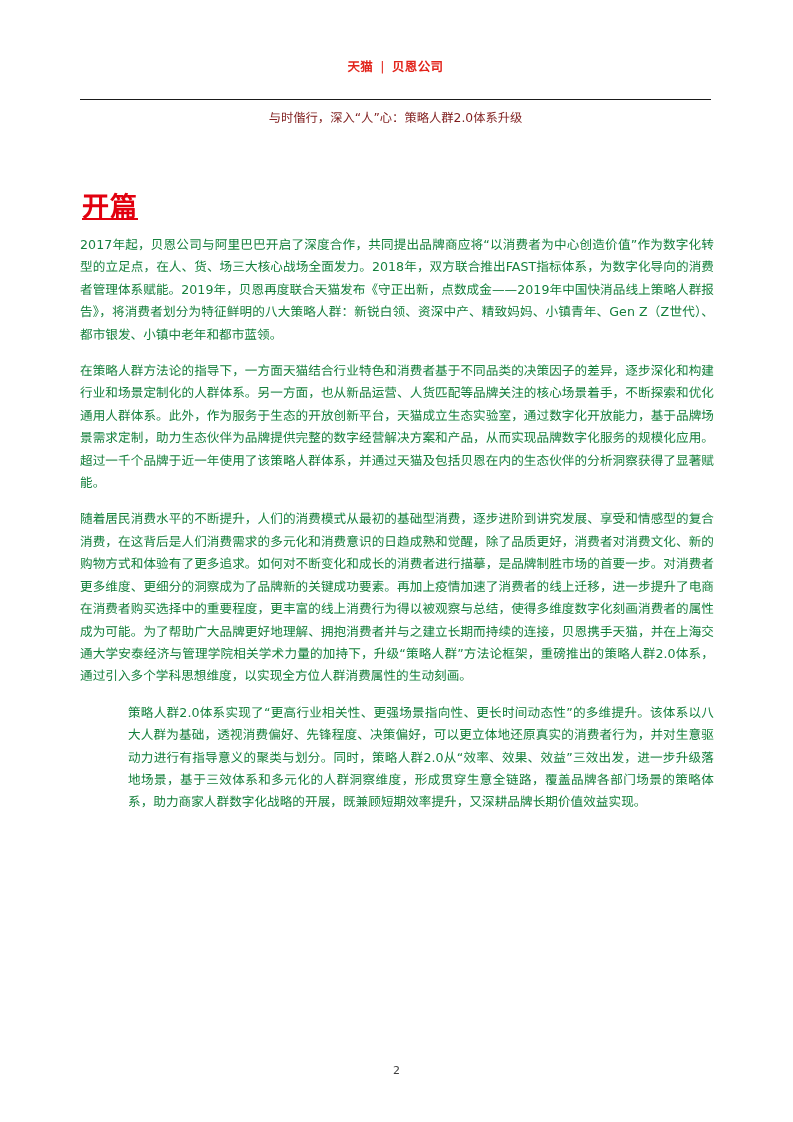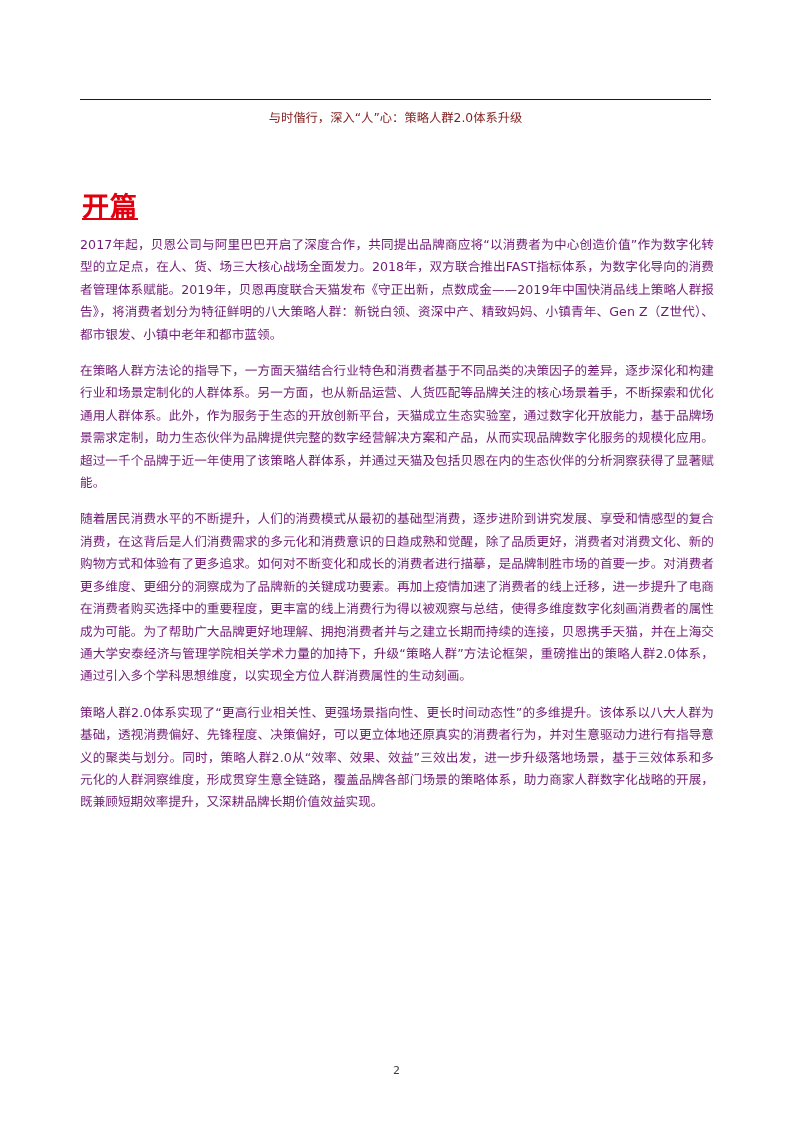--- a/index.html
+++ b/index.html
@@ -86,25 +86,26 @@
     top: 234px;
     left: 80px;
     width: 634px;
   }
   .para {
     font-size: 12.6px;
     line-height: 22.4px;
     text-align: justify;
     text-justify: inter-ideograph;
     margin: 0 0 14px 0;
-    color: #701a75;
+    color: #15803d;
     letter-spacing: 0.05px;
   }
   .para:last-child {
     margin-bottom: 0;
+    margin-left: 48px;
   }
   .para b, .para .bold {
     font-weight: 400;
   }
 
   
   .page-number {
     position: absolute;
     top: 1064px;
     left: 0;
@@ -113,20 +114,25 @@
     font-size: 11px;
     color: #3d3d3d;
     line-height: 14px;
   }
 </style>
 </head>
 <body>
 
 <div class="page">
 
+  <div class="doc-header">
+    <div class="brand-line" style="color: rgb(226, 35, 26);">
+      <span>天猫</span><span class="brand-sep" style="color: rgb(226, 35, 26);">|</span><span>贝恩公司</span>
+    </div>
+  </div>
 
   <div class="header-rule"></div>
 
   <div class="doc-subtitle">与时偕行，深入“人”心：策略人群2.0体系升级</div>
 
   <h1 class="section-heading" style="color: rgb(226, 0, 15); text-decoration: underline;">开篇</h1>
 
   <div class="body-copy">
     <p class="para"><span>2017年起，贝恩公司与阿里巴巴开启了深度合作，共同提出品牌商应将“以消费者为中心创造价值”作为数字化转型的立足点，在人、货、场三大核心战场全面发力。2018年，双方联合推出FAST指标体系，为数字化导向的消费者管理体系赋能。2019年，贝恩再度联合天猫发布《守正出新，点数成金——2019年中国快消品线上策略人群报告》，将消费者划分为特征鲜明的八大策略人群：新锐白领、资深中产、精致妈妈、小镇青年、Gen Z（Z世代）、都市银发、小镇中老年和都市蓝领。</span></p>
     <p class="para"><span>在策略人群方法论的指导下，一方面天猫结合行业特色和消费者基于不同品类的决策因子的差异，逐步深化和构建行业和场景定制化的人群体系。另一方面，也从新品运营、人货匹配等品牌关注的核心场景着手，不断探索和优化通用人群体系。此外，作为服务于生态的开放创新平台，天猫成立生态实验室，通过数字化开放能力，基于品牌场景需求定制，助力生态伙伴为品牌提供完整的数字经营解决方案和产品，从而实现品牌数字化服务的规模化应用。超过一千个品牌于近一年使用了该策略人群体系，并通过天猫及包括贝恩在内的生态伙伴的分析洞察获得了显著赋能。</span></p>

